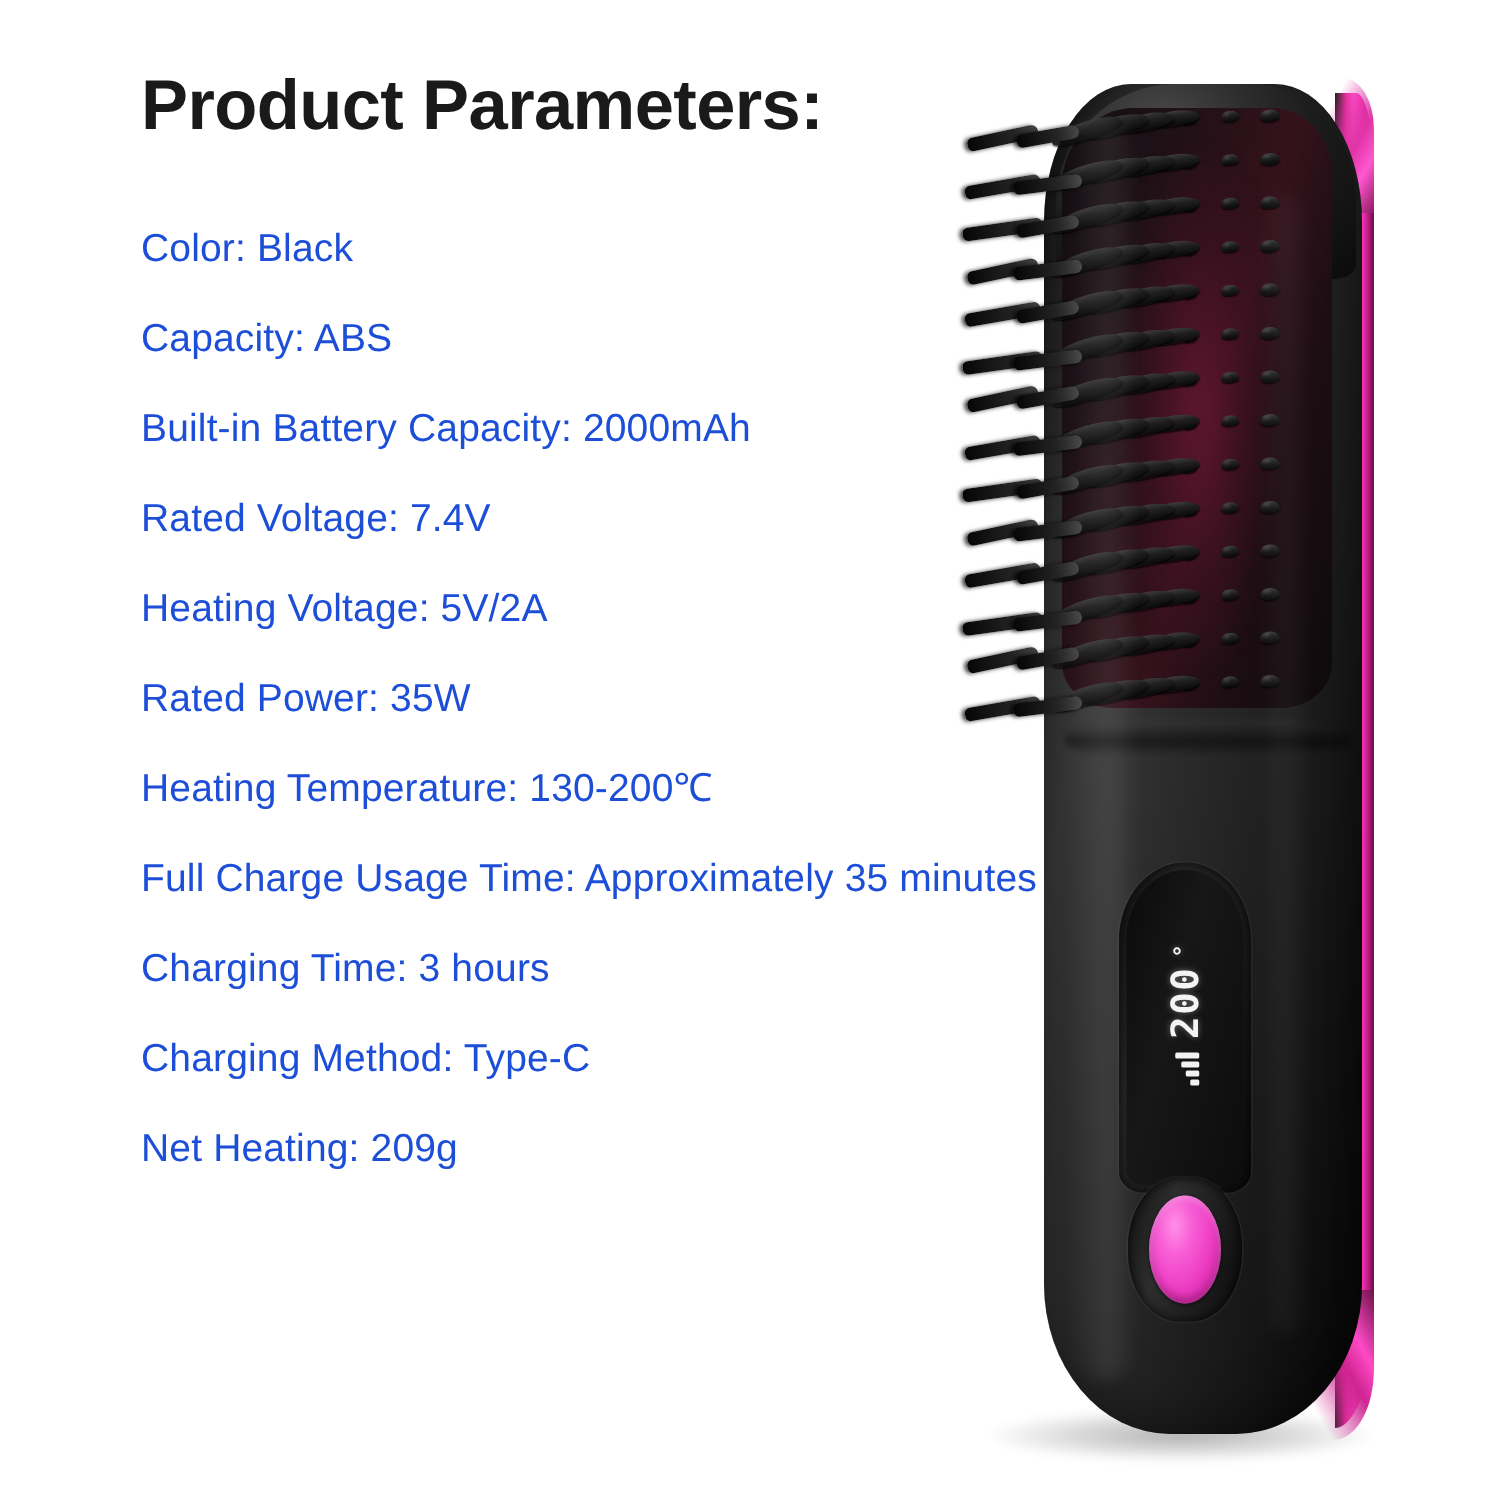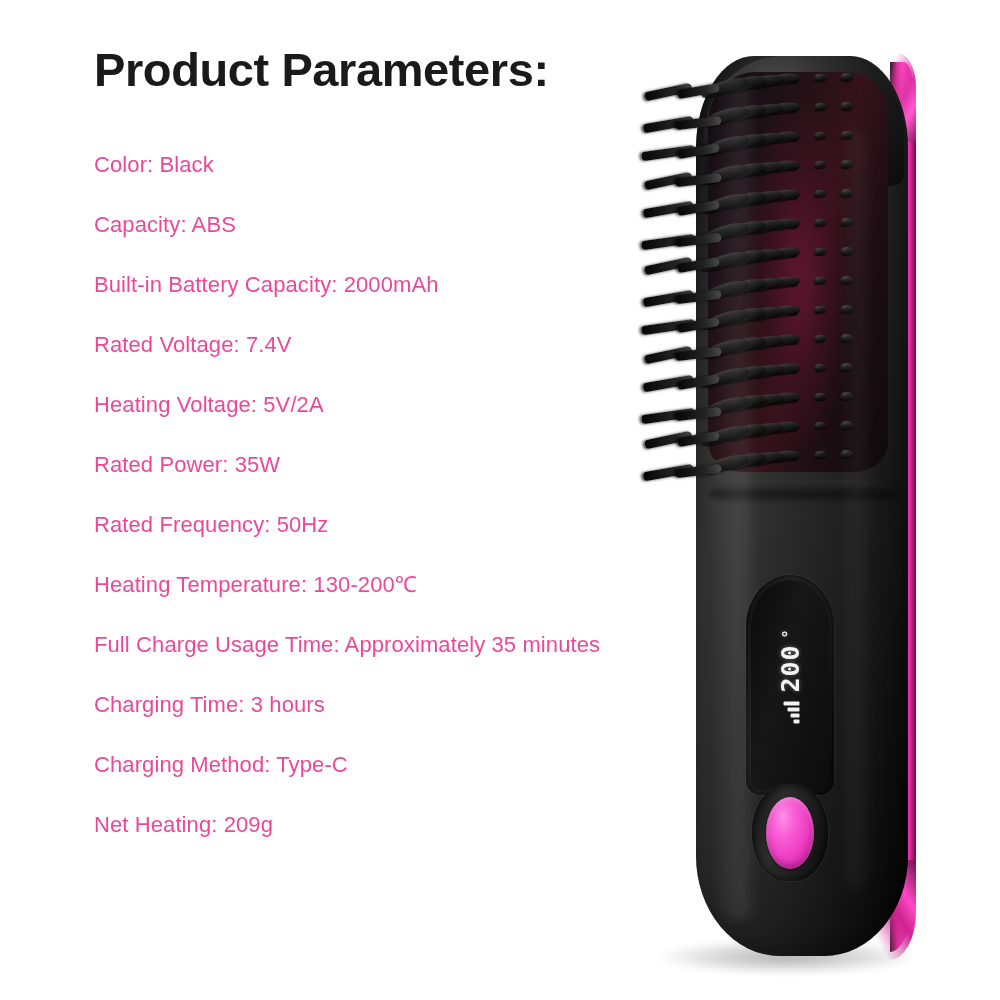--- a/index.html
+++ b/index.html
@@ -36,23 +36,23 @@
     line-height: 1.0;
     margin-bottom: 42px;
     white-space: nowrap;
   }
 
   .spec-list {
     list-style: none;
   }
 
   .spec-item {
-    font-size: 22px;
+    font-size: 26px;
     font-weight: 400;
-    color: #ec4899;
+    color: #1d4ed8;
     line-height: 1.0;
     height: 60px;
     display: flex;
     align-items: center;
     white-space: nowrap;
     letter-spacing: 0.1px;
   }
 
   
   .product-figure {
@@ -391,21 +391,20 @@
 
     <h1 class="page-title">Product Parameters:</h1>
 
     <ul class="spec-list">
       <li class="spec-item">Color: Black</li>
       <li class="spec-item">Capacity: ABS</li>
       <li class="spec-item">Built-in Battery Capacity: 2000mAh</li>
       <li class="spec-item">Rated Voltage: 7.4V</li>
       <li class="spec-item">Heating Voltage: 5V/2A</li>
       <li class="spec-item">Rated Power: 35W</li>
-      <li class="spec-item">Rated Frequency: 50Hz</li>
       <li class="spec-item">Heating Temperature: 130-200℃</li>
       <li class="spec-item">Full Charge Usage Time: Approximately 35 minutes</li>
       <li class="spec-item">Charging Time: 3 hours</li>
       <li class="spec-item">Charging Method: Type-C</li>
       <li class="spec-item">Net Heating: 209g</li>
     </ul>
   </div>
 
   <div class="product-figure">
 

